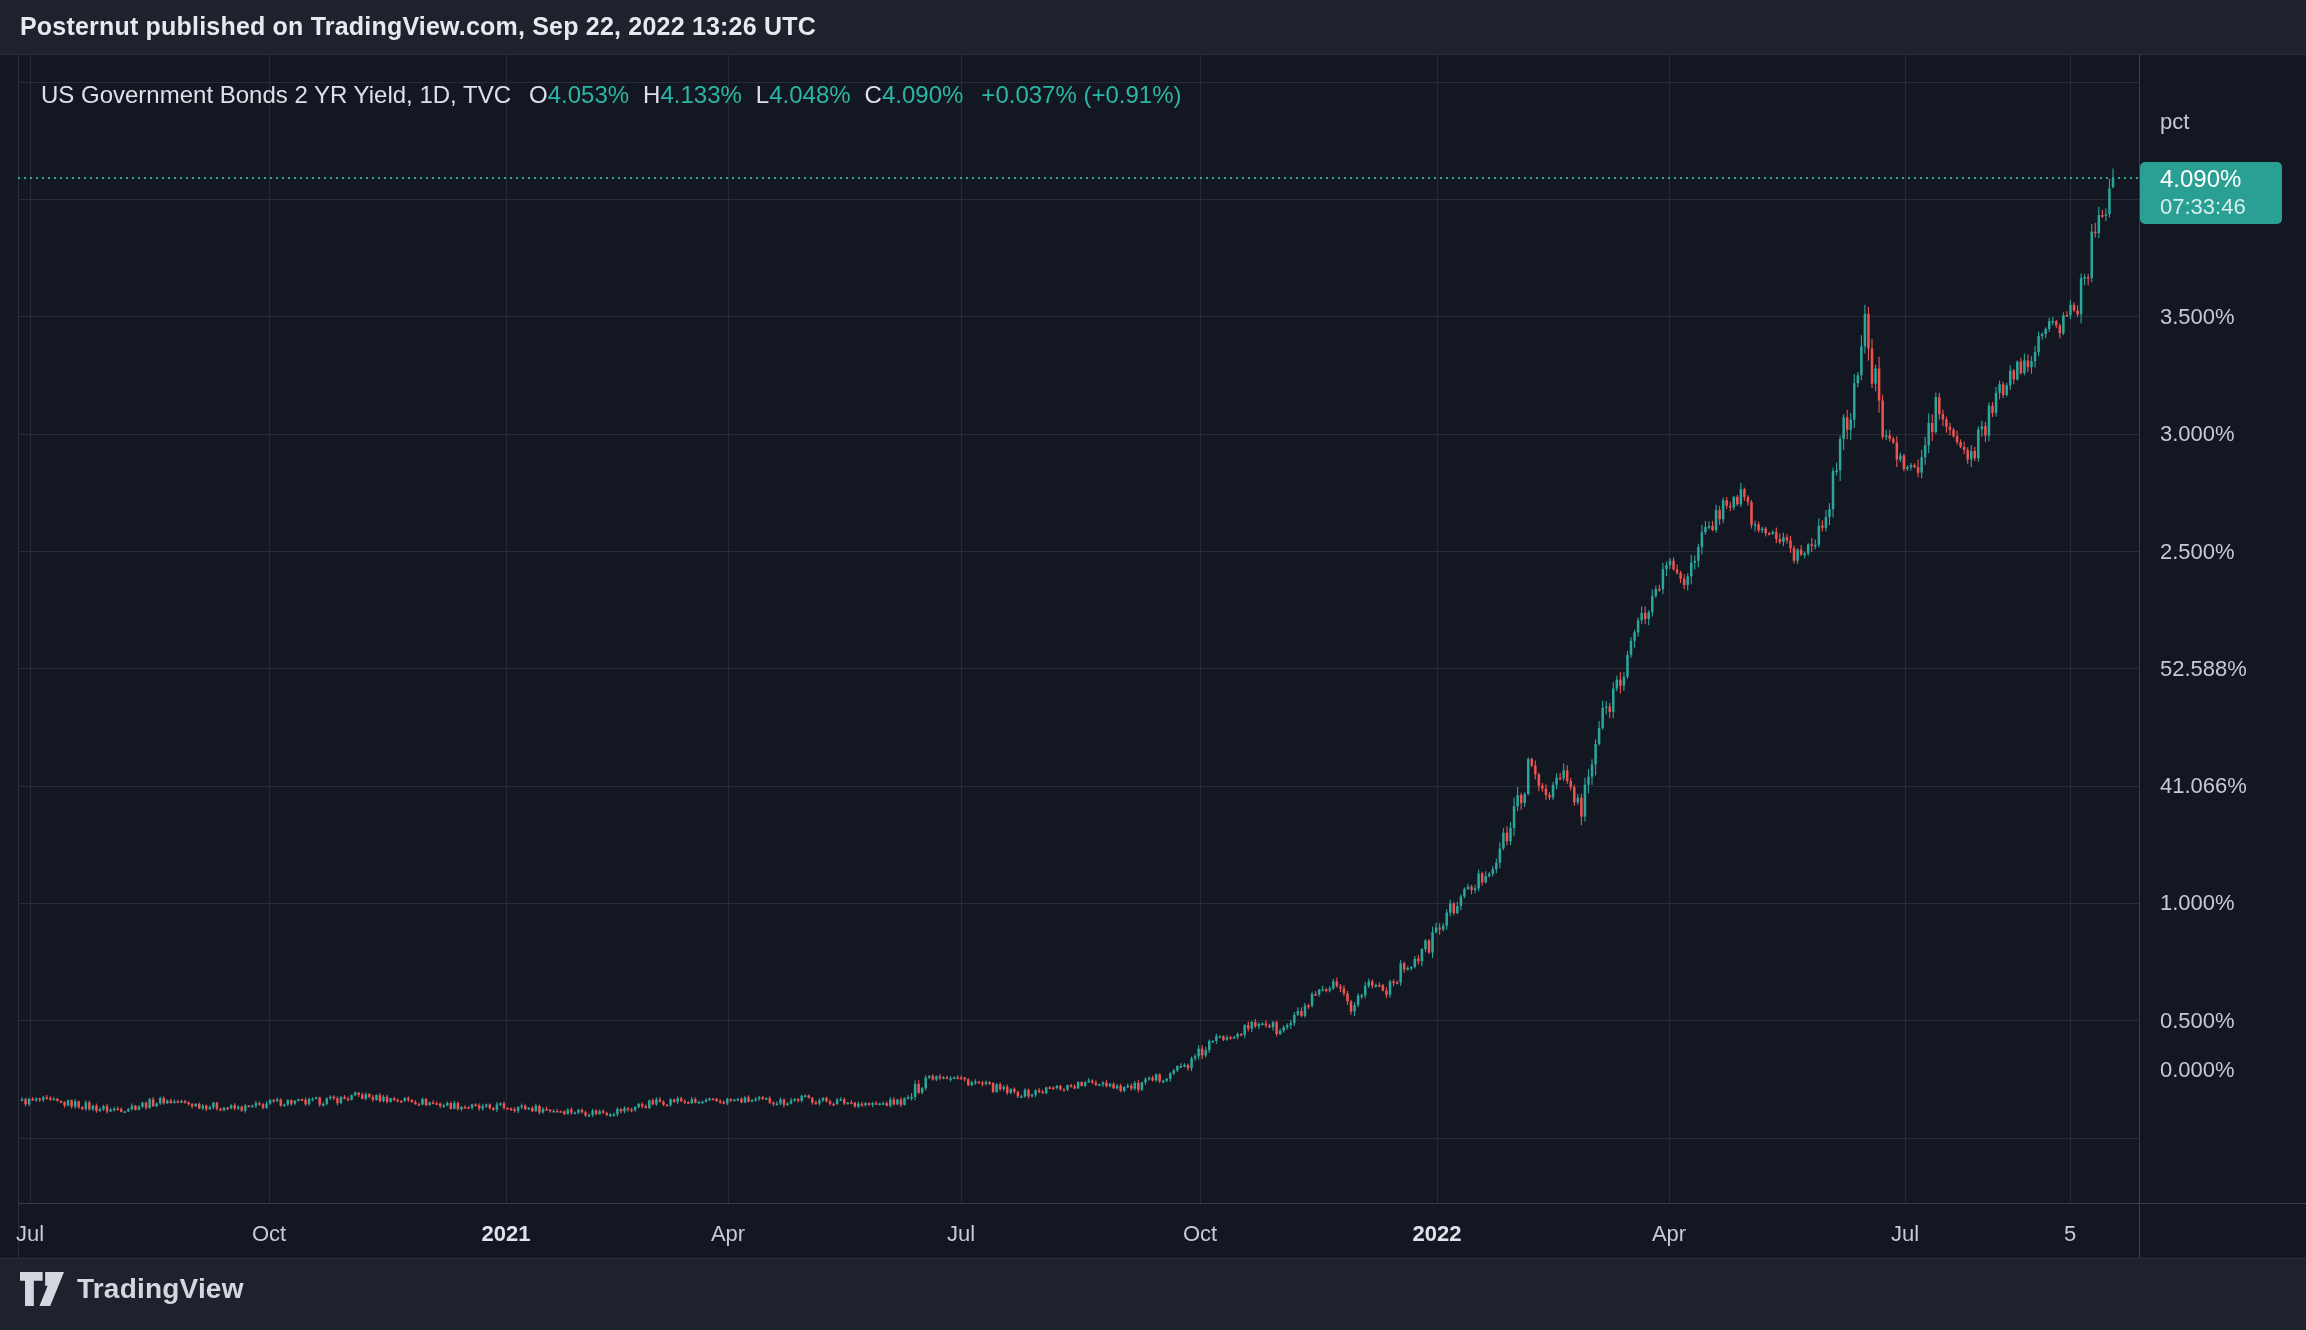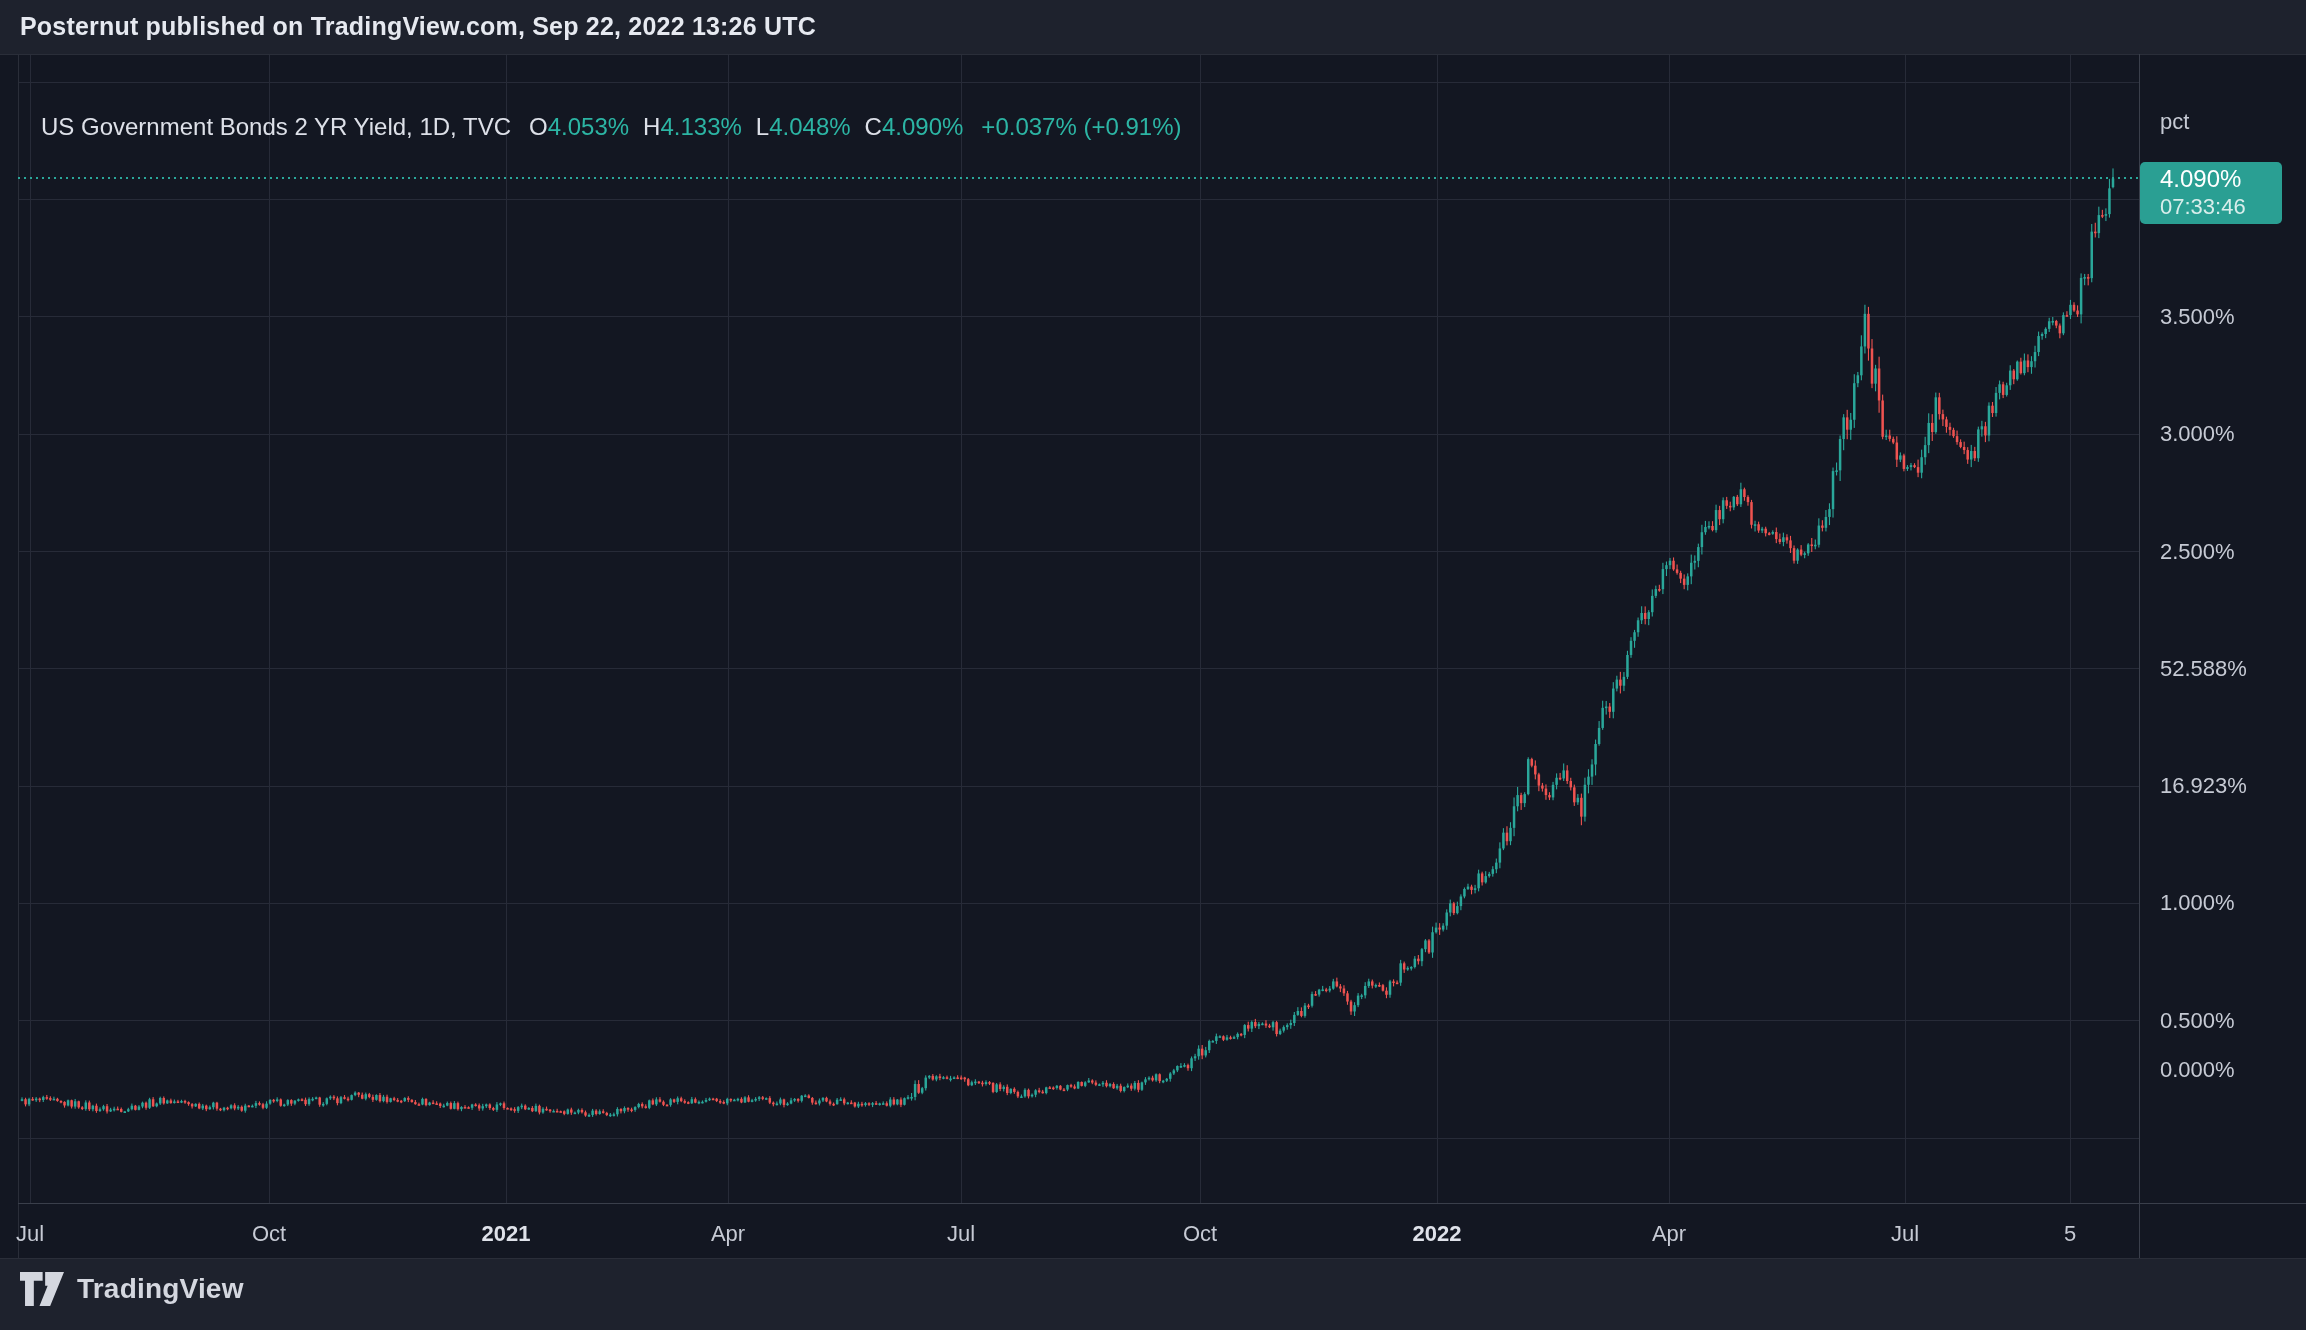--- a/index.html
+++ b/index.html
@@ -4,21 +4,21 @@
 <style>
   html,body{margin:0;padding:0;background:#1e222d;}
   .page{position:relative;width:2306px;height:1330px;overflow:hidden;
         background:#1e222d;font-family:"Liberation Sans","DejaVu Sans",sans-serif;
         -webkit-font-smoothing:antialiased;}
   .widget{position:absolute;left:0;top:54px;width:2306px;height:1204px;background:#131722;}
   .header{position:absolute;left:0;top:0;width:2248px;height:54px;}
   .attribution{position:absolute;left:20px;top:12px;font-size:25px;font-weight:700;color:#e6e9f0;letter-spacing:.2px;}
   svg.chart{position:absolute;left:0;top:0;width:2306px;height:1330px;}
   .legend{position:absolute;left:41px;top:81px;display:flex;align-items:baseline;font-size:24px;color:#dde0e8;white-space:pre;}
-  .legend .title{margin-right:18px;margin-top:32px;}
+  .legend .title{margin-right:18px;}
   .legend .pair{margin-right:14px;}
   .legend .pair .k{color:#dde0e8;}
   .legend .pair .v{color:#2cb5a4;}
   .legend .chg{color:#2cb5a4;margin-left:4px;}
   .pricebox{position:absolute;left:2140px;width:142px;height:62px;border-radius:5px;
             background:#2a9f93;color:#ffffff;padding:2px 0 0 20px;box-sizing:border-box;}
   .pricebox .pv{font-size:24px;line-height:30px;}
   .pricebox .pt{font-size:22px;line-height:26px;color:rgba(255,255,255,.82);}
   .unit-label{position:absolute;left:2160px;top:67px;font-size:22px;color:#c6cad4;margin-top:42px;}
   .ytick{position:absolute;left:2160px;transform:translateY(-50%);font-size:22px;color:#c6cad4;}
@@ -1258,21 +1258,21 @@
     <div class="pv">4.090%</div>
     <div class="pt">07:33:46</div>
   </div>
 
   <div class="unit-label">pct</div>
   <div id="yaxis">
       <div class="ytick" style="top: 316.9px;">3.500%</div>
       <div class="ytick" style="top: 434.2px;">3.000%</div>
       <div class="ytick" style="top: 551.5px;">2.500%</div>
       <div class="ytick" style="top: 668.8px;">52.588%</div>
-      <div class="ytick" style="top: 786.1px;">16.923%</div>
+      <div class="ytick" style="top: 786.1px;">41.066%</div>
       <div class="ytick" style="top: 903.4px;">1.000%</div>
       <div class="ytick" style="top: 1020.7px;">0.500%</div>
       <div class="ytick" style="top: 1070px;">0.000%</div>
     </div>
   <div id="xaxis">
       <div class="xtick" style="left: 30px;">Jul</div>
       <div class="xtick" style="left: 269px;">Oct</div>
       <div class="xtick bold" style="left: 506px;">2021</div>
       <div class="xtick" style="left: 728px;">Apr</div>
       <div class="xtick" style="left: 961px;">Jul</div>

